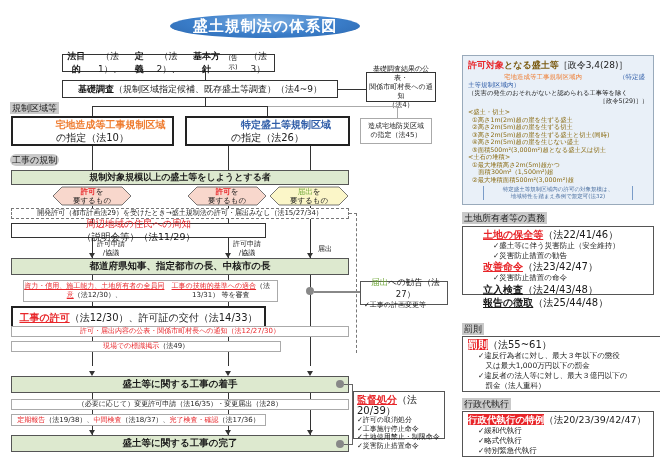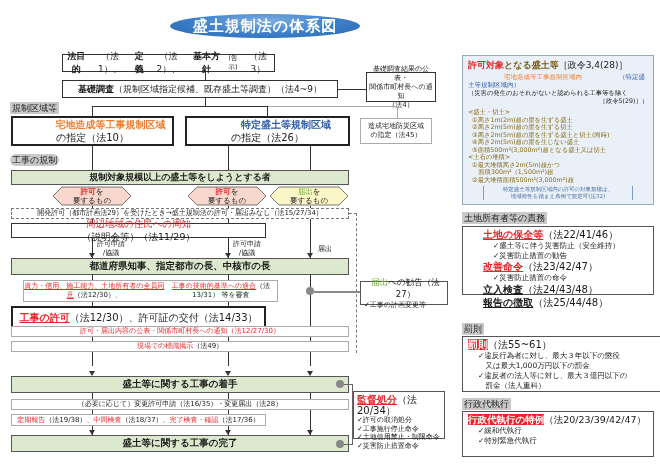--- a/index.html
+++ b/index.html
@@ -145,21 +145,21 @@
 
 <div class="dot" style="left:306px;top:287px;"></div>
 <div class="hline" style="left:314px;top:291px;width:48px;height:2px;background:#888;"></div>
 
 <div class="box thick" style="left:11px;top:306px;width:255px;height:24px;font-size:10px;">
   <span class="red b u">工事の許可</span>
     <span>（法12/30）、許可証の交付（法14/33）</span>
 </div>
 
 <div class="box light small red" style="left:11px;top:326px;width:338px;height:11px;">許可・届出内容の公表・関係市町村長への通知（法12/27/30）</div>
-<div class="box light small" style="left:11px;top:341px;width:338px;height:11px;">
+<div class="box light small" style="left:11px;top:341px;width:270px;height:11px;">
   <span class="red">現場での標識掲示</span>
     <span>（法49）</span>
 </div>
 
 <div class="arrow-down" style="left:89px;top:371px;"></div>
 <div class="arrow-down" style="left:225px;top:371px;"></div>
 <div class="arrow-down" style="left:307px;top:371px;"></div>
 
 <div class="box green" style="left:11px;top:376px;width:338px;height:17px;font-size:9.5px;">盛土等に関する工事の着手</div>
 <div class="dot" style="left:336px;top:380px;"></div>
@@ -187,21 +187,21 @@
 
 <div class="box" style="left:360px;top:281px;width:88px;height:24px;flex-direction:column;align-items:flex-start;padding-left:3px;border-color:#555;">
   <span style="font-size:8.5px;"><span class="lgreen">届出</span><span>への勧告（法27）</span></span>
   <span class="small">✓工事の計画変更等</span>
 </div>
 
 <div class="abs" style="left:344px;top:384px;width:8px;height:1px;background:#666;"></div>
 <div class="abs" style="left:344px;top:444px;width:8px;height:1px;background:#666;"></div>
 <div class="abs" style="left:352px;top:384px;width:1px;height:61px;background:#666;"></div>
 <div class="rp" style="left:353px;top:391px;width:92px;height:48px;padding:2px 3px;">
-  <div style="font-size:10px;line-height:11px;"><span class="red b u">監督処分</span><span>（法20/34）</span></div>
+  <div style="font-size:10px;line-height:11px;"><span class="red b u">監督処分</span><span>（法20/39）</span></div>
   <div class="small" style="line-height:8.5px;">✓許可の取消処分</div>
   <div class="small" style="line-height:8.5px;">✓工事施行停止命令</div>
   <div class="small" style="line-height:8.5px;">✓土地使用禁止・制限命令</div>
   <div class="small" style="line-height:8.5px;">✓災害防止措置命令</div>
 </div>
 
 <div class="abs" style="left:462px;top:55px;width:192px;height:150px;background:#e9f0f8;border:1px solid #9ab; padding:3px 5px;">
   <div style="font-size:9px;font-weight:bold;line-height:12px;"><span class="red">許可対象</span><span style="color:#7a5a10">となる盛土等</span><span style="font-weight:normal">［政令3,4(28)］</span></div>
   <div style="font-size:6.5px;line-height:8px;margin-top:2px;"><span class="orange">宅地造成等工事規制区域内</span><span class="blue">（特定盛土等規制区域内）</span></div>
   <div style="font-size:6.3px;line-height:8px;">（災害の発生のおそれがないと認められる工事等を除く</div>
@@ -239,14 +239,15 @@
   <div class="chk">✓違反行為者に対し、最大３年以下の懲役</div>
   <div class="chk">　又は最大1,000万円以下の罰金</div>
   <div class="chk">✓違反者の法人等に対し、最大３億円以下の</div>
   <div class="chk">　罰金（法人重科）</div>
 </div>
 
 <div class="sec" style="left:462px;top:398px;">行政代執行</div>
 <div class="rp" style="left:462px;top:411px;width:192px;height:46px;padding:2px 5px;">
   <div style="font-size:9.5px;line-height:12px;white-space:nowrap;"><span class="hl b">行政代執行の特例</span><span>（法20/23/39/42/47）</span></div>
   <div class="chk">✓緩和代執行</div>
+  <div class="chk">✓略式代執行</div>
   <div class="chk">✓特別緊急代執行</div>
 </div>
 
 </body></html>

